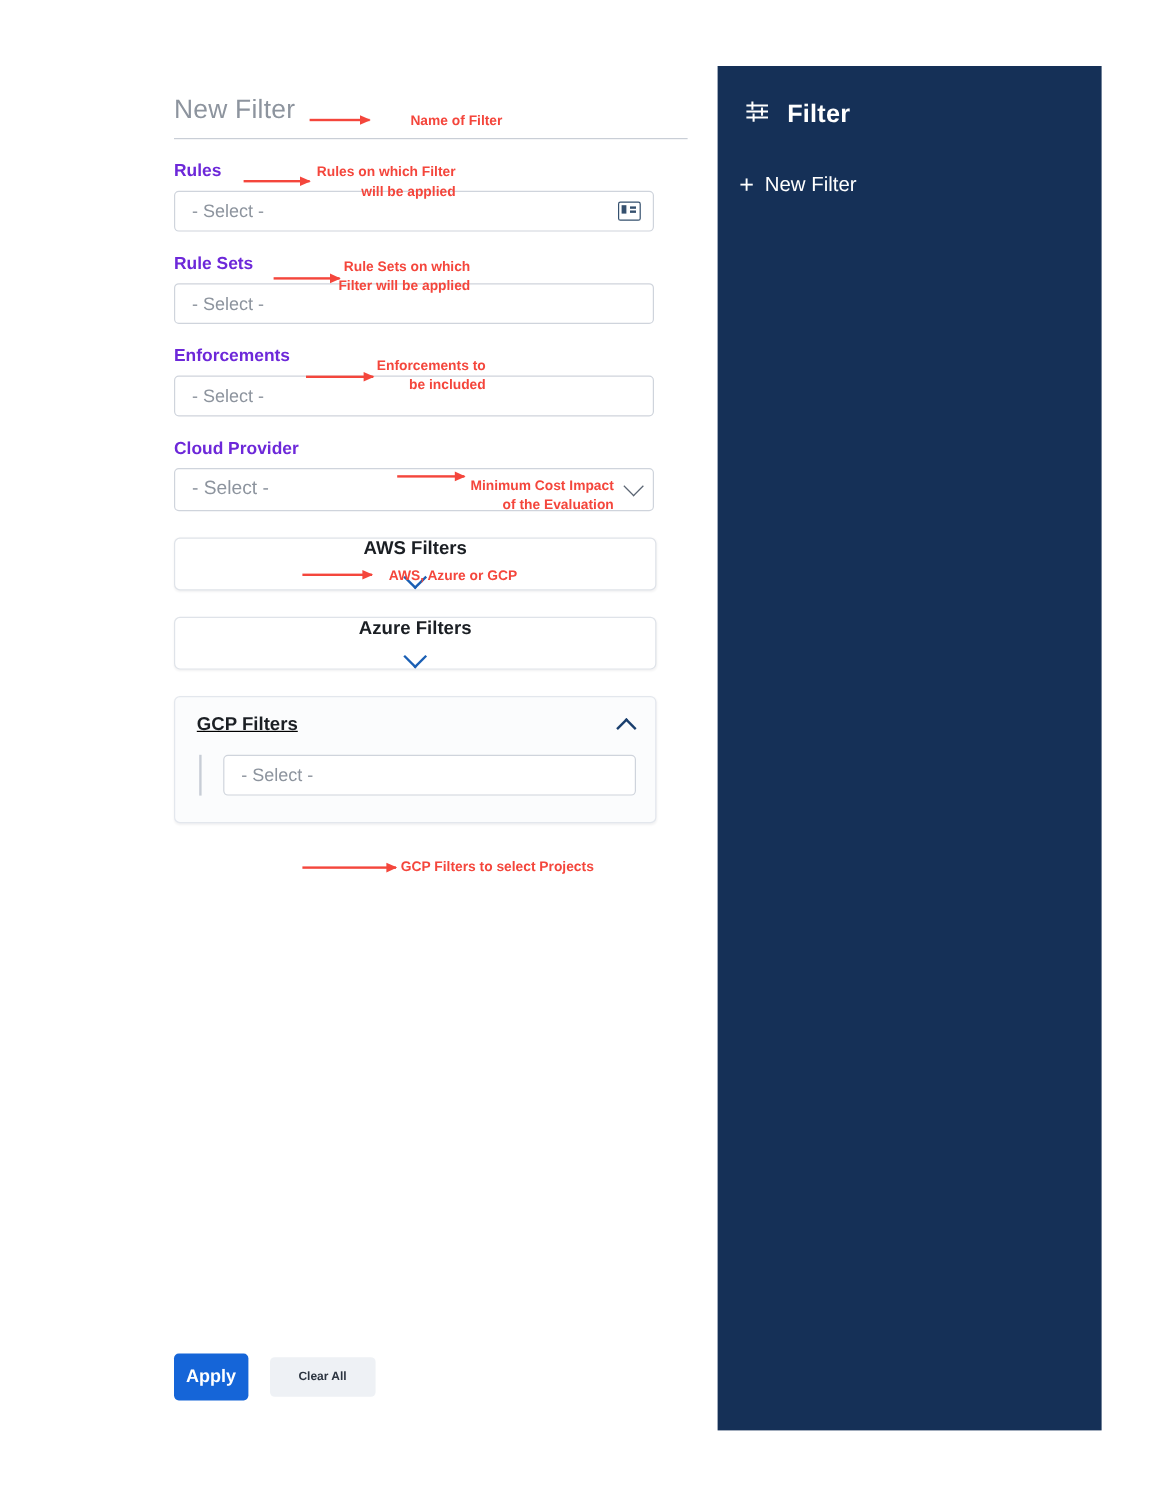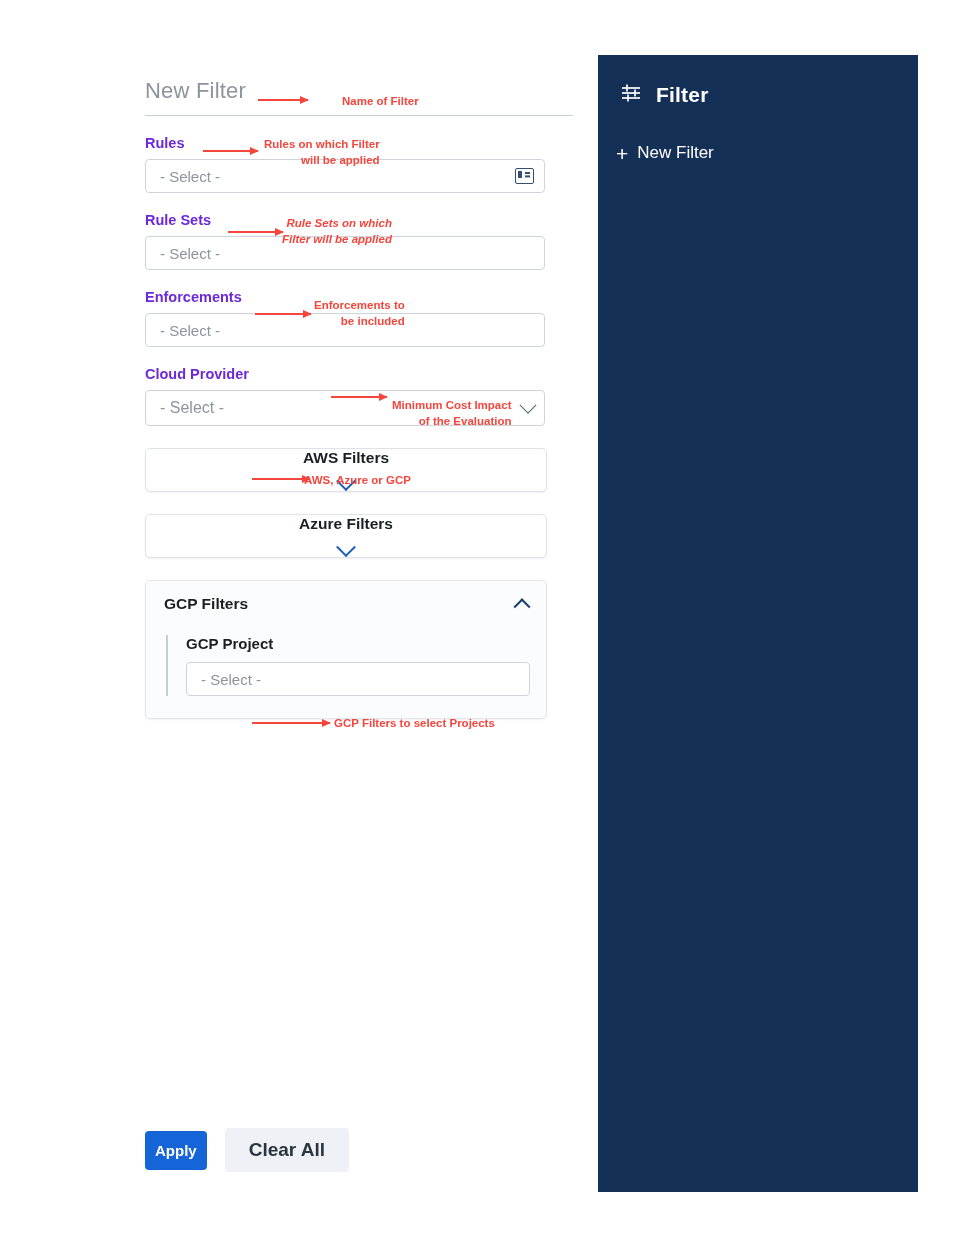--- a/index.html
+++ b/index.html
@@ -174,20 +174,21 @@
     background: #fbfcfd;
     border-color: #e3e7ed;
   }
   .accordion.open .acc-head {
     height: 46px;
     display: flex;
     align-items: center;
     justify-content: space-between;
     padding: 0 18px;
     position: relative;
+    text-decoration: underline;
   }
   .accordion .acc-body {
     padding: 2px 18px 22px 18px;
   }
   .sub-group {
     border-left: 2px solid #c7cdd6;
     padding-left: 18px;
     margin-left: 2px;
   }
   .sub-label {
@@ -227,21 +228,21 @@
     font-weight: bold;
     border: none;
     border-radius: 4px;
     padding: 11px 10px;
     cursor: pointer;
     font-family: "Liberation Sans", sans-serif;
   }
   .btn-clear {
     background: #eef1f5;
     color: #2c3440;
-    font-size: 19px;
+    font-size: 10px;
     font-weight: bold;
     border: none;
     border-radius: 4px;
     padding: 11px 24px;
     cursor: pointer;
     font-family: "Liberation Sans", sans-serif;
   }
 
   
   .annot {
@@ -340,21 +341,20 @@
     <span class="chev-blue"></span>
   </div>
 
   <div class="accordion open">
     <div class="acc-head">
       <span class="acc-title">GCP Filters</span>
       <span class="chev-up-blue"></span>
     </div>
     <div class="acc-body">
       <div class="sub-group">
-        <span class="sub-label">GCP Project</span>
         <div class="sub-select">
           <span class="ph">- Select -</span>
         </div>
       </div>
     </div>
   </div>
 </div>
 
 <div id="button-row">
   <button class="btn-apply">Apply</button>
@@ -362,28 +362,28 @@
 </div>
 
 <div class="arrow" style="left:258px; top:99px; width:50px;"></div>
 <div class="annot" style="left:314px; top:94px;margin-left:28px;">Name of Filter</div>
 
 <div class="arrow" style="left:203px; top:150px; width:55px;"></div>
 <div class="annot center" style="left:264px; top:137px;">Rules on which Filter
 will be applied</div>
 
 <div class="arrow" style="left:228px; top:231px; width:55px;"></div>
-<div class="annot center" style="left:282px; top:216px;font-style:italic;">Rule Sets on which
+<div class="annot center" style="left:282px; top:216px;">Rule Sets on which
 Filter will be applied</div>
 
 <div class="arrow" style="left:255px; top:313px; width:56px;"></div>
 <div class="annot center" style="left:314px; top:298px;">Enforcements to
 be included</div>
 
 <div class="arrow" style="left:331px; top:396px; width:56px;"></div>
 <div class="annot center" style="left:392px; top:381px;margin-top:17px;">Minimum Cost Impact
 of the Evaluation</div>
 
 <div class="arrow" style="left:252px; top:478px; width:58px;"></div>
-<div class="annot" style="left:304px; top:473px;">AWS, Azure or GCP</div>
+<div class="annot" style="left:324px; top:473px;">AWS, Azure or GCP</div>
 
 <div class="arrow" style="left:252px; top:722px; width:78px;"></div>
 <div class="annot" style="left:334px; top:716px;">GCP Filters to select Projects</div>
 
 </body></html>

